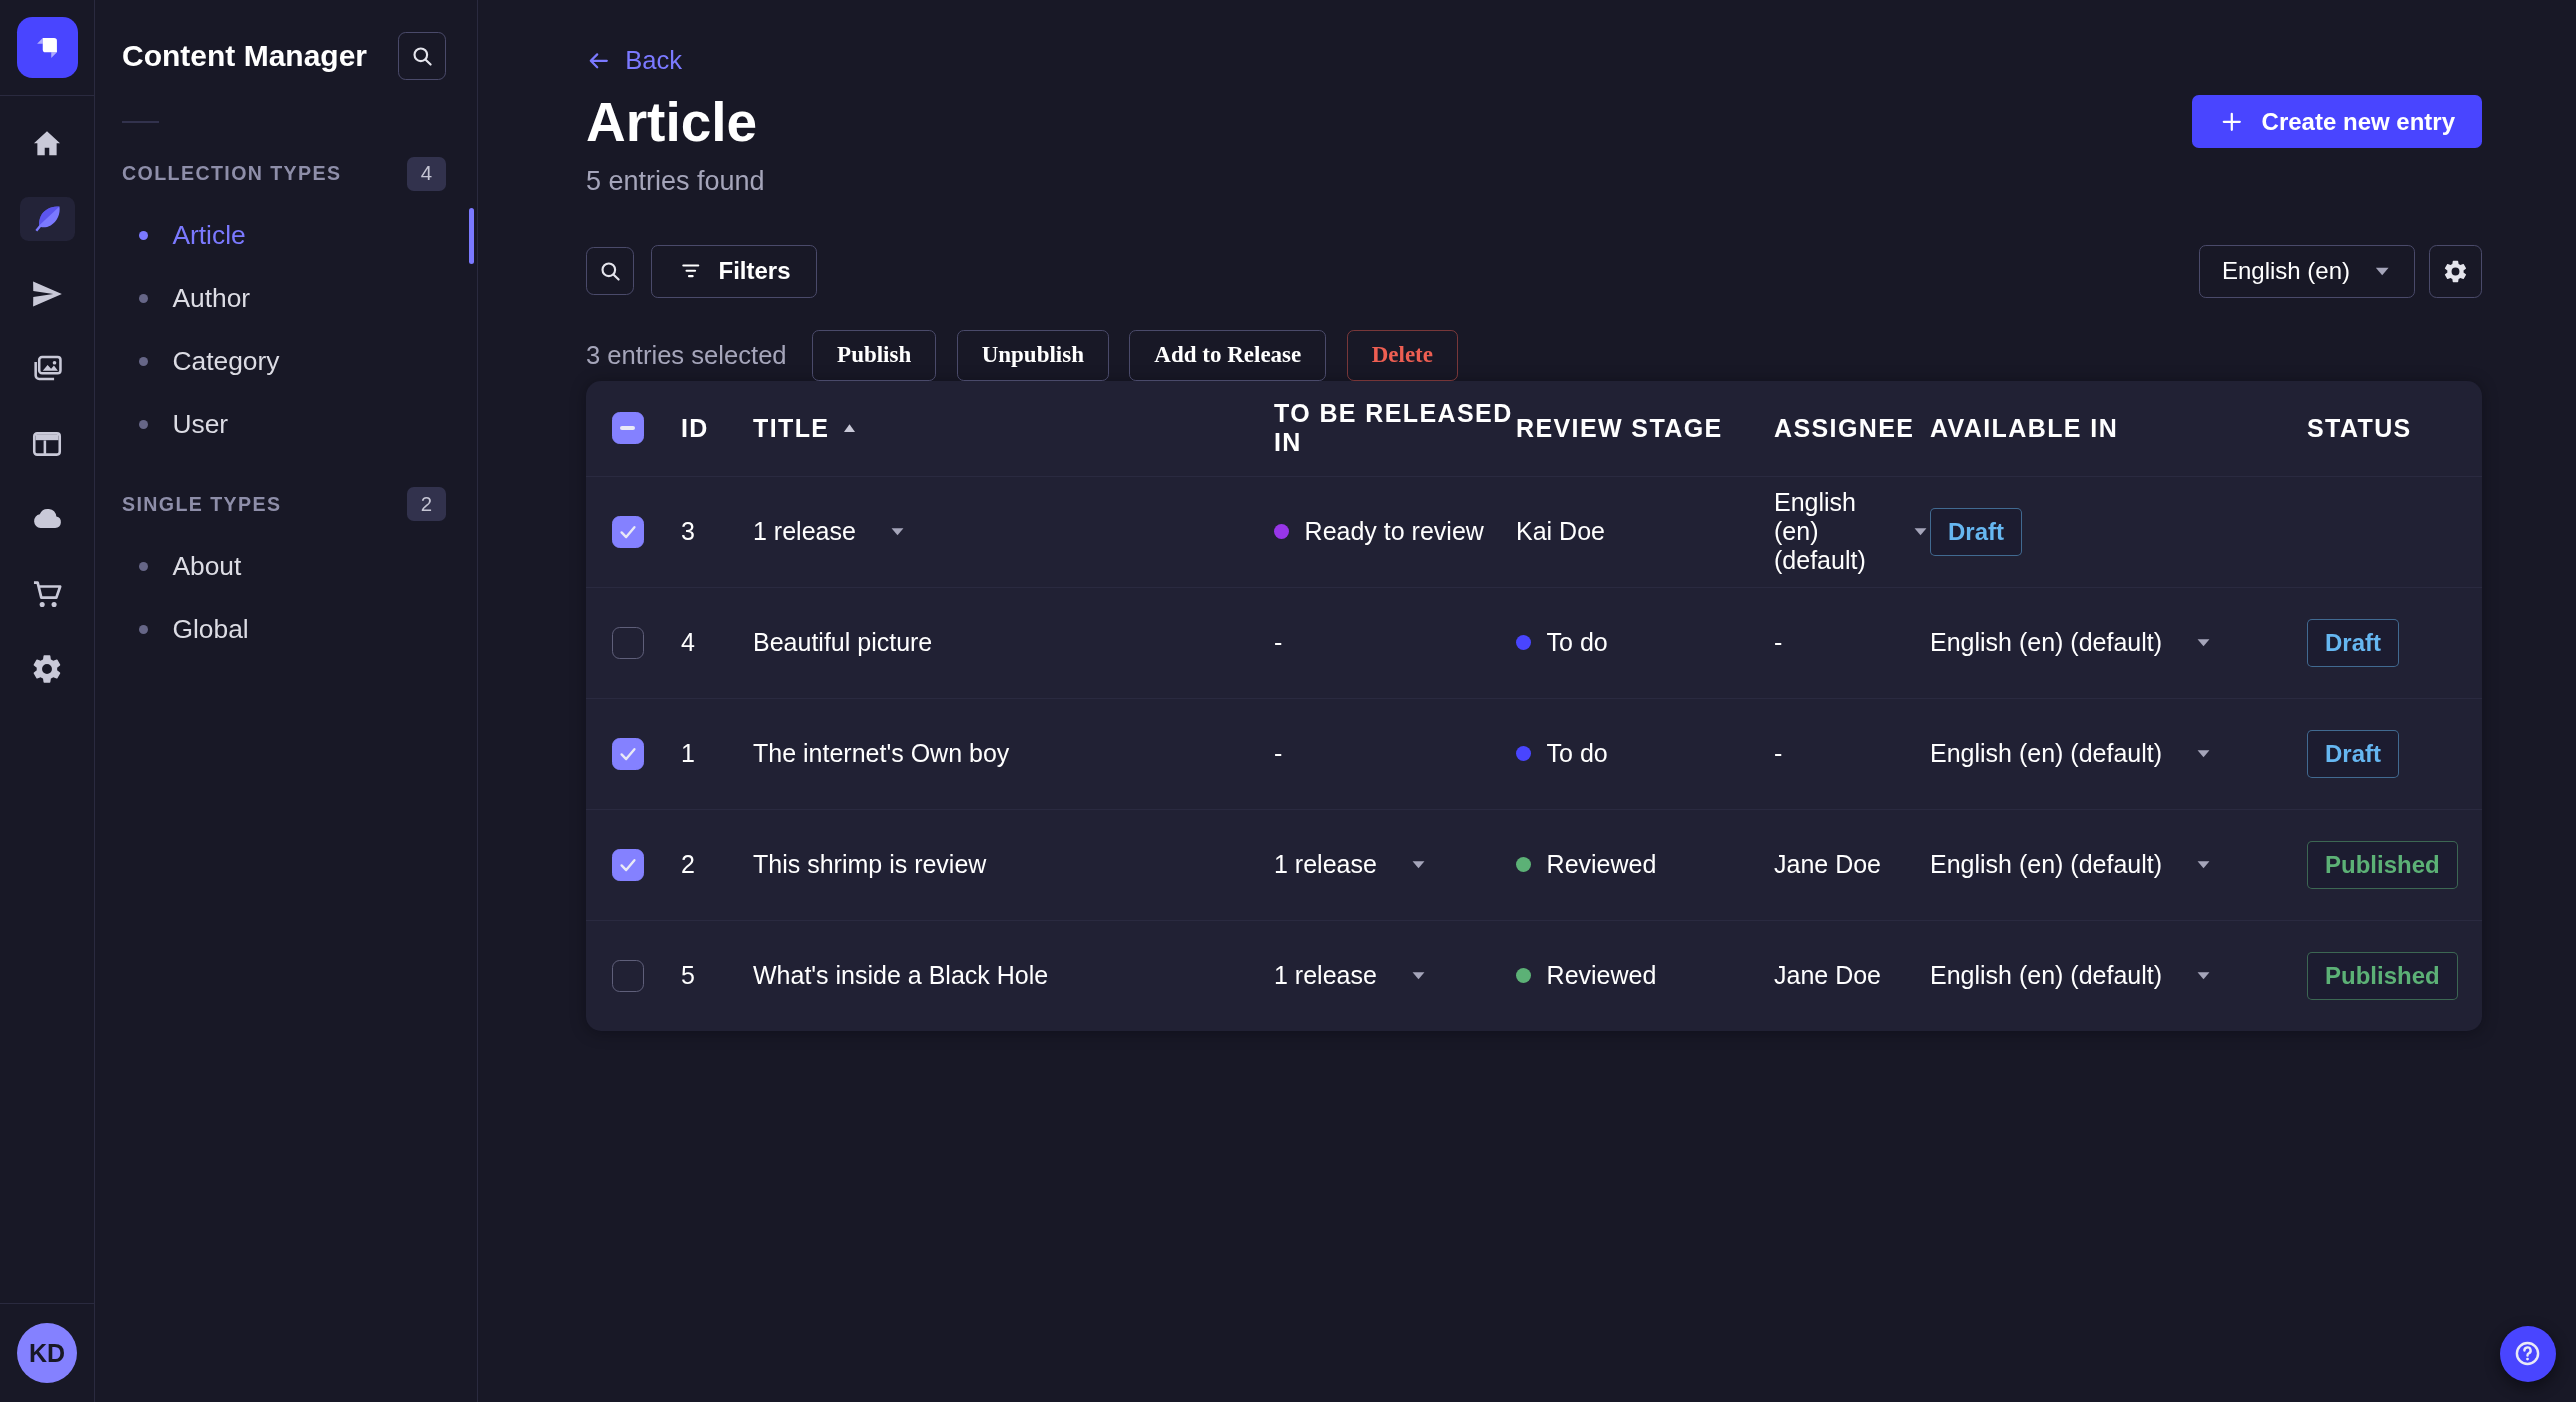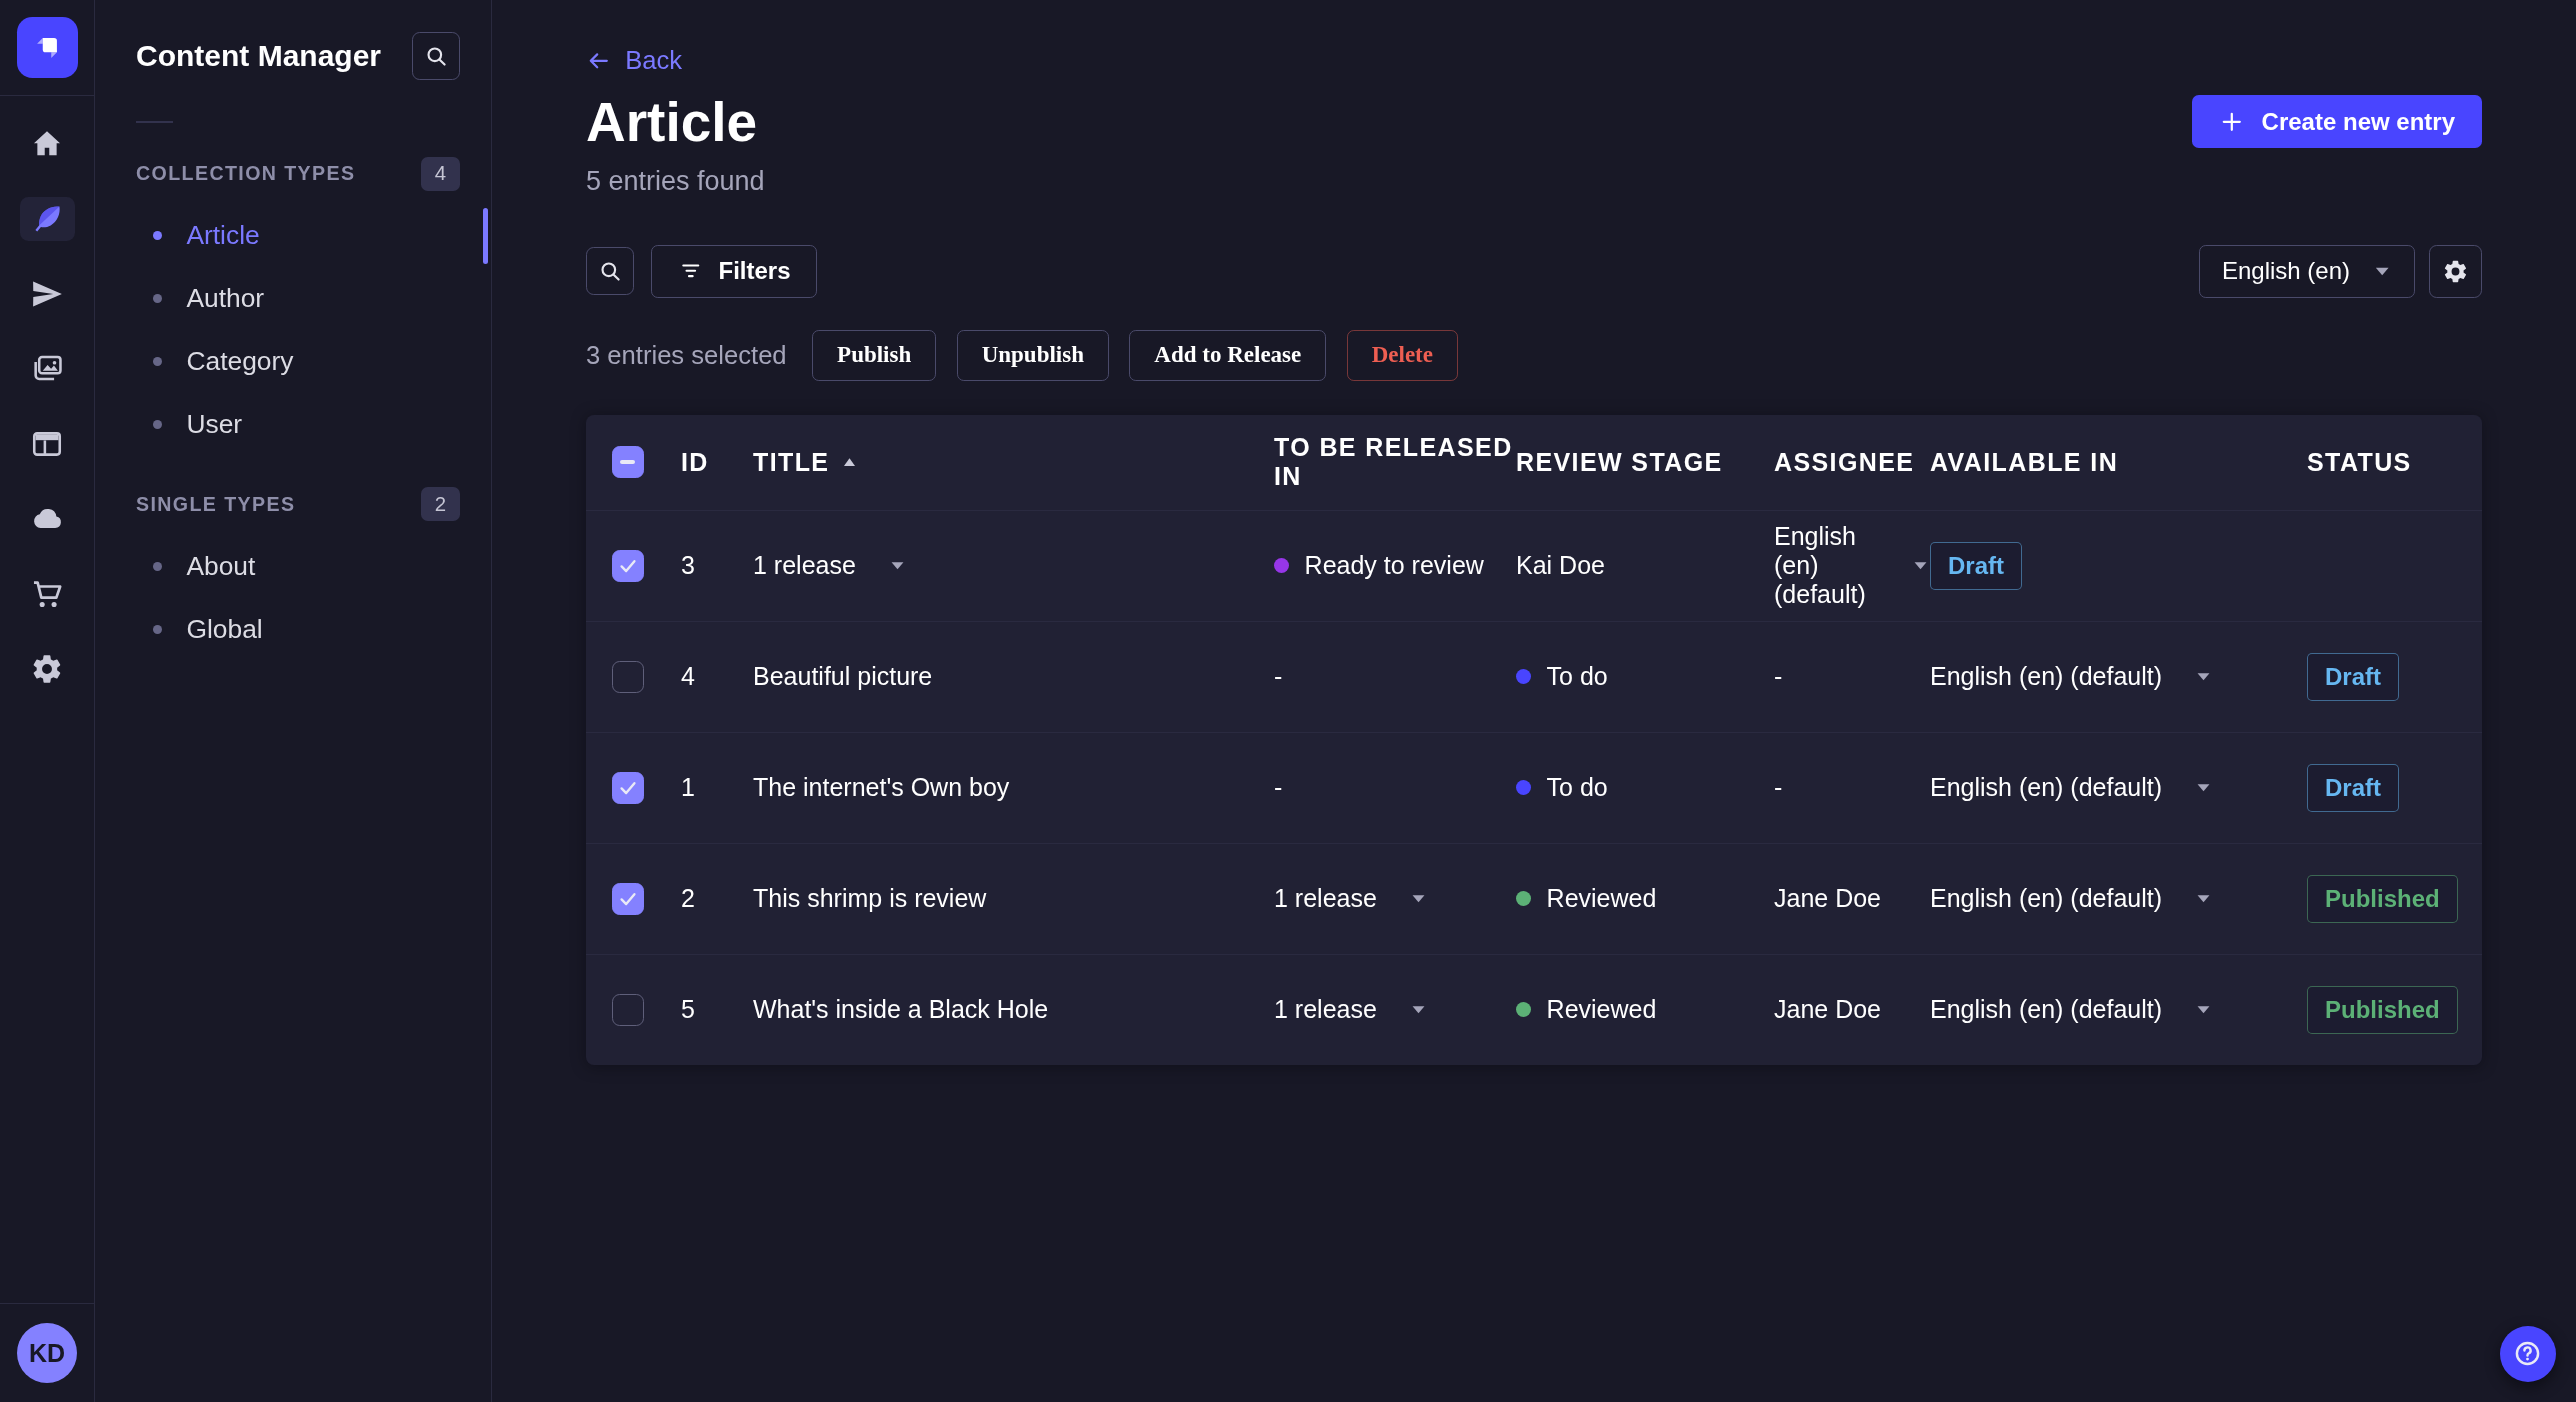--- a/index.html
+++ b/index.html
@@ -21,21 +21,21 @@
   .rail-logo-wrap{height:96px;display:flex;align-items:center;justify-content:center;border-bottom:0.9px solid var(--border)}
   .rail-logo{width:61px;height:61px;border-radius:15.3px;background:var(--accent);display:flex;align-items:center;justify-content:center;cursor:pointer}
   .rail-nav{display:flex;flex-direction:column;align-items:center;gap:31px;padding-top:25.6px}
   .rail-item{width:55px;height:44px;border-radius:8.5px;display:flex;align-items:center;justify-content:center;color:#c9c9d8;cursor:pointer}
   .rail-item svg{width:34px;height:34px}
   .rail-item.active{background:#232338;color:var(--accentLight)}
   .rail-bottom{position:absolute;left:0;bottom:0;width:100%;border-top:0.9px solid var(--border);padding:19px 0;display:flex;justify-content:center}
   .avatar{width:60px;height:60px;border-radius:50%;background:#8481ff;color:#181826;font-size:25px;font-weight:700;display:flex;align-items:center;justify-content:center;cursor:pointer}
 
   
-  .subsidebar{position:absolute;left:95px;top:0;width:397px;height:100%;background:var(--pageBg);border-right:0.9px solid var(--border);padding:0 31px 16px 41px;z-index:2}
+  .subsidebar{position:absolute;left:81px;top:0;width:397px;height:100%;background:var(--pageBg);border-right:0.9px solid var(--border);padding:0 31px 16px 41px;z-index:2}
   .ss-head{display:flex;align-items:center;justify-content:space-between;padding-top:32px}
   .ss-title{font-size:30px;font-weight:700;color:#fff}
   .icon-btn{width:48px;height:48px;border:0.9px solid var(--controlBorder);border-radius:7.7px;background:transparent;color:#e4e4ec;display:flex;align-items:center;justify-content:center;cursor:pointer;padding:0}
   .ss-divider{width:37px;height:1.7px;background:#32324d;margin:41px 0 34px 0}
   .group-head{display:flex;align-items:center;justify-content:space-between;margin-top:5.1px}
   .group-label{font-size:19.6px;font-weight:700;letter-spacing:1.4px;color:#8e8ea9}
   .count-badge{min-width:39px;height:34px;padding:0 10.2px;border-radius:6.8px;background:#32324d;color:#c5c5d4;font-size:20.4px;display:flex;align-items:center;justify-content:center}
   .nav-list{display:flex;flex-direction:column;margin:13.6px 0 31px 0}
   .nav-item{position:relative;display:flex;align-items:center;gap:24px;height:63px;padding-left:17px;font-size:26.4px;color:#dcdce4;cursor:pointer;border-radius:6.8px}
   .bullet{width:9.4px;height:9.4px;border-radius:50%;background:#666687;flex:none}
@@ -56,21 +56,21 @@
   .tb-right{gap:13.6px}
   .btn-outline{display:flex;align-items:center;gap:15.3px;height:53px;padding:0 25.6px;background:transparent;border:0.9px solid var(--controlBorder);border-radius:6.8px;color:#fff;font-size:24px;font-weight:600;cursor:pointer;font-family:inherit}
   .select-btn{display:flex;align-items:center;gap:22px;height:53px;padding:0 22px;background:transparent;border:0.9px solid var(--controlBorder);border-radius:6.8px;color:#fff;font-size:24px;cursor:pointer;font-family:inherit}
   .gear-btn{width:53px;height:53px}
   .selection-row{display:flex;align-items:center;gap:20.4px;margin-top:32px}
   .selection-text{font-size:25.6px;color:var(--textSecondary);margin-right:5.1px}
   .action-btn{height:51px;padding:0 24px;border:0.9px solid var(--controlBorder);border-radius:6.8px;background:transparent;color:#fff;font-size:23px;font-weight:600;cursor:pointer;font-family:Liberation Serif, serif}
   .action-btn.danger{color:var(--danger);border-color:rgba(238,94,82,.45)}
 
   
-  .table-card{margin-top:34px;background:var(--panelBg);border-radius:8px;box-shadow:0 1.7px 15.3px rgba(3,3,10,.35);overflow:hidden}
+  .table-card{background:var(--panelBg);border-radius:15px;box-shadow:0 1.7px 15.3px rgba(3,3,10,.35);overflow:hidden}
   .trow{display:grid;grid-template-columns:95px 72px 521px 242px 258px 156px 377px 1fr;align-items:center}
   .trow.thead{height:95px}
   .trow.tbody{height:111px;border-top:0.9px solid var(--rowDivider)}
   .cell-check{padding-left:25.6px}
   .th{display:flex;align-items:center;gap:12px;font-size:19px;font-weight:600;letter-spacing:1.4px;color:var(--textSecondary)}
   .sort-ico{color:#c9c9d8}
   .checkbox{width:32px;height:32px;border-radius:7.7px;border:1.7px solid #5f5f7a;background:transparent;display:flex;align-items:center;justify-content:center;cursor:pointer}
   .checkbox.checked,.checkbox.indet{background:#8481ff;border-color:#8481ff}
   .checkbox .ck{display:none;width:22px;height:22px}
   .checkbox.checked .ck{display:block}

